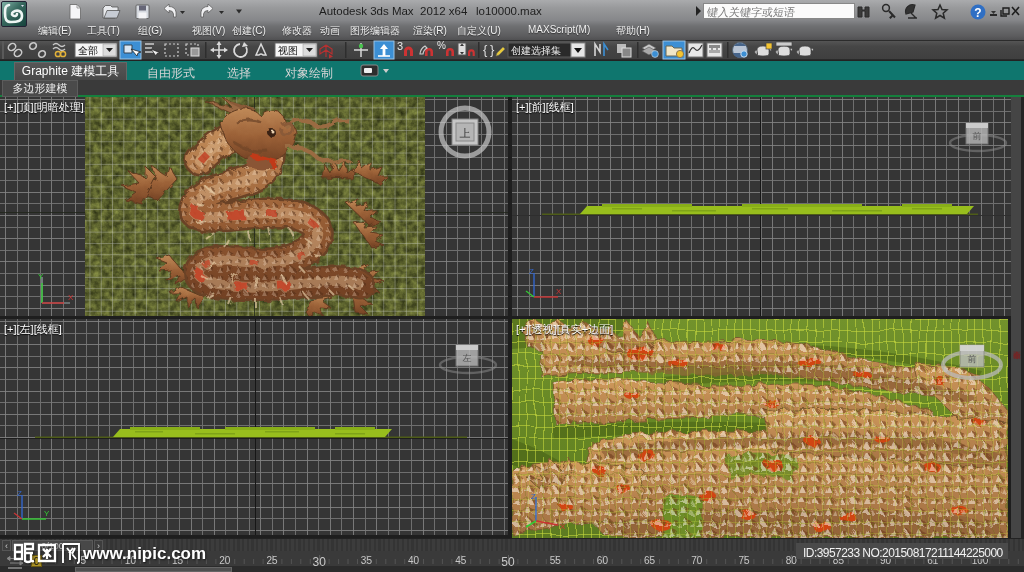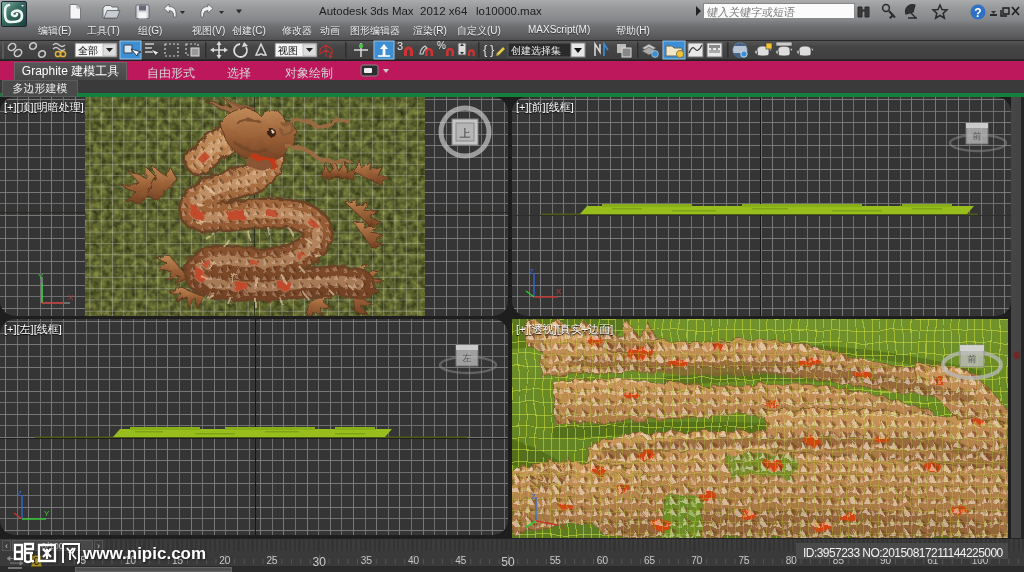--- a/index.html
+++ b/index.html
@@ -13,28 +13,28 @@
  background:linear-gradient(135deg,#7fb2a6 0%,#37685e 45%,#16433c 100%);}
 #ttl{left:319px;top:5px;font-size:11.5px;color:#1d1d1d;}
 #fname{left:476px;top:5px;font-size:11.5px;color:#1d1d1d;}
 .menu{top:24px;font-size:10px;color:#f0f0f0;text-shadow:0 1px 1px rgba(0,0,0,.5);}
 
 #sbox{left:703px;top:3px;width:152px;height:16px;background:#fbfbfb;border:1px solid #888;}
 #sbox span{position:absolute;left:3px;top:1px;color:#7a7a7a;font-size:11px;transform:skewX(-8deg);}
 
 #tbar{left:0;top:40px;width:1024px;height:20px;background:linear-gradient(#555,#464646 30%,#3f3f3f);border-top:1px solid #2c2c2c;border-bottom:1px solid #2a2a2a;}
 
-#rib1{left:0;top:61px;width:1024px;height:19px;background:#be185d;}
+#rib1{left:0;top:61px;width:1024px;height:19px;background:#0f766e;}
 #gtab{left:14px;top:1px;width:113px;height:18px;background:linear-gradient(#565656,#484848);border:1px solid #666;border-bottom:none;color:#fff;font-size:12px;text-align:center;line-height:17px;}
 .rtab{top:4px;font-size:12px;color:#d5d5d5;}
-#rib2{left:0;top:80px;width:1024px;height:17px;background:#3a3a3a;border-bottom:4px solid #15803d;}
+#rib2{left:0;top:80px;width:1024px;height:17px;background:#3a3a3a;border-bottom:2px solid #15803d;}
 #ptab{left:2px;top:0px;width:76px;height:17px;background:#4a4a4a;border:1px solid #5c5c5c;color:#eee;font-size:11px;text-align:center;line-height:15px;}
 
 #vps{left:0;top:97px;width:1024px;height:441px;background:#1e1e1e;}
-.vp{background-color:#353535;border-radius:15px;}
+.vp{background-color:#353535;}
 .wire{background-position:5px 2px;background-image:
  repeating-linear-gradient(to right, rgba(255,255,255,.07) 0 1px, transparent 1px 23.2px),
  repeating-linear-gradient(to bottom, rgba(255,255,255,.07) 0 1px, transparent 1px 23.2px),
  repeating-linear-gradient(to right, #6e6e6e 0 1px, transparent 1px 11.6px),
  repeating-linear-gradient(to bottom, #6e6e6e 0 1px, transparent 1px 11.6px);}
 #vtl{left:0;top:0;width:508px;height:219px;}
 #vtr{left:512px;top:0;width:499px;height:219px;}
 #vbl{left:0;top:222px;width:508px;height:216px;}
 #vbr{left:512px;top:222px;width:496px;height:216px;background:#7d9c2e;}
 .vplabel{left:4px;top:3px;font-size:11px;color:#fff;text-shadow:0 1px 1px #000;}

